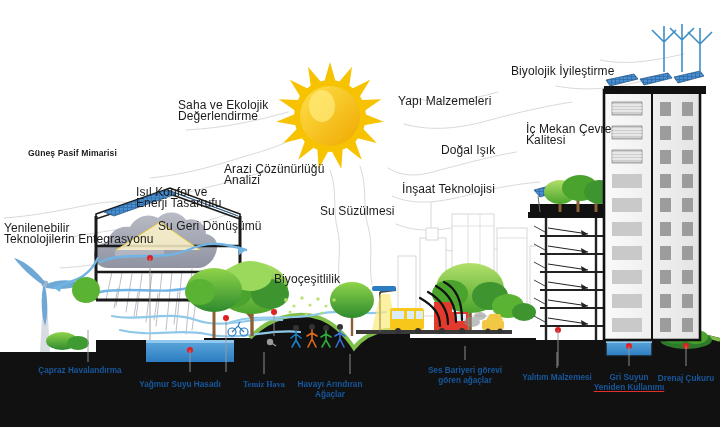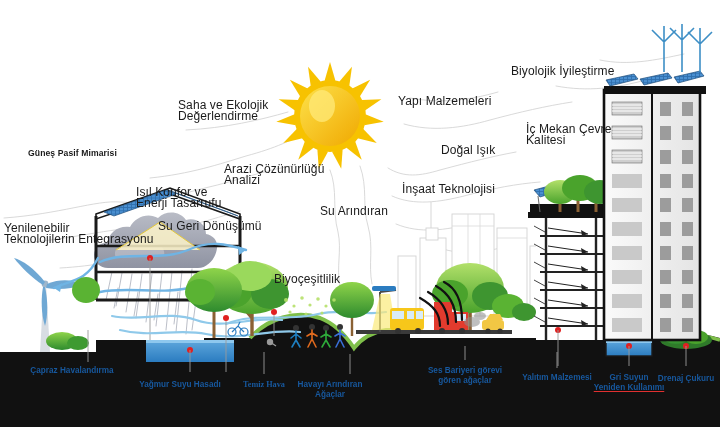--- a/index.html
+++ b/index.html
@@ -463,32 +463,32 @@
       <div class="lbl bold" style="left: 28px; top: 148px;">Güneş Pasif Mimarisi</div>
       <div class="lbl" style="left: 4px; top: 223px;">Yenilenebilir
 Teknolojilerin Entegrasyonu</div>
       <div class="lbl" style="left: 136px; top: 187px;">Isıl Konfor ve
 Enerji Tasarrufu</div>
       <div class="lbl" style="left: 158px; top: 221px; text-align: center;">Su Geri Dönüşümü</div>
       <div class="lbl" style="left: 178px; top: 100px;">Saha ve Ekolojik
 Değerlendirme</div>
       <div class="lbl" style="left: 224px; top: 164px;">Arazi Çözünürlüğü
 Analizi</div>
-      <div class="lbl" style="left: 320px; top: 206px;">Su Arındıran</div>
+      <div class="lbl" style="left: 320px; top: 206px;">Su Süzülmesi</div>
       <div class="lbl" style="left: 274px; top: 274px;">Biyoçeşitlilik</div>
       <div class="lbl" style="left: 398px; top: 96px;">Yapı Malzemeleri</div>
       <div class="lbl" style="left: 441px; top: 145px;">Doğal Işık</div>
       <div class="lbl" style="left: 402px; top: 184px;">İnşaat Teknolojisi</div>
       <div class="lbl" style="left: 511px; top: 66px;">Biyolojik İyileştirme</div>
       <div class="lbl" style="left: 526px; top: 124px;">İç Mekan Çevre
 Kalitesi</div>
     </div>
 
   <div id="bottom-labels">
-      <div class="blbl ctr" style="left: 72px; top: 366px;">Çapraz Havalandırma</div>
+      <div class="blbl ctr" style="left: 80px; top: 366px;">Çapraz Havalandırma</div>
       <div class="blbl ctr" style="left: 180px; top: 380px;">Yağmur Suyu Hasadı</div>
       <div class="blbl ctr" style="left: 264px; top: 380px; font-family: Liberation Serif, serif;">Temiz Hava</div>
       <div class="blbl ctr" style="left: 330px; top: 380px;">Havayı Arındıran
 Ağaçlar</div>
       <div class="blbl ctr" style="left: 465px; top: 366px;">Ses Bariyeri görevi
 gören ağaçlar</div>
       <div class="blbl ctr" style="left: 557px; top: 373px;">Yalıtım Malzemesi</div>
       <div class="blbl ctr" style="left: 629px; top: 373px;">Gri Suyun</div>
       <div class="blbl ctr mis" style="left: 629px; top: 383px;">Yeniden Kullanımı</div>
       <div class="blbl ctr" style="left: 686px; top: 374px;">Drenaj Çukuru</div>

